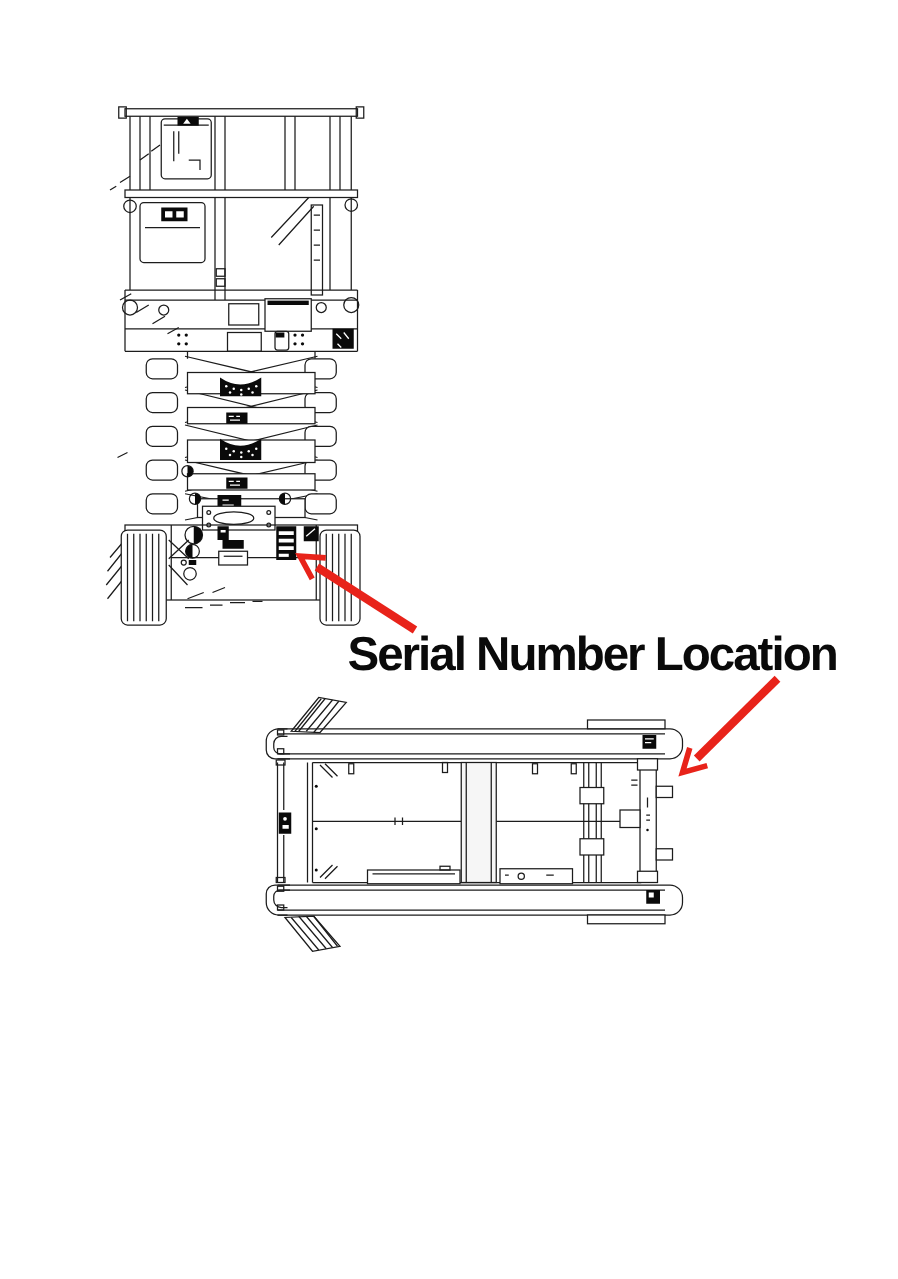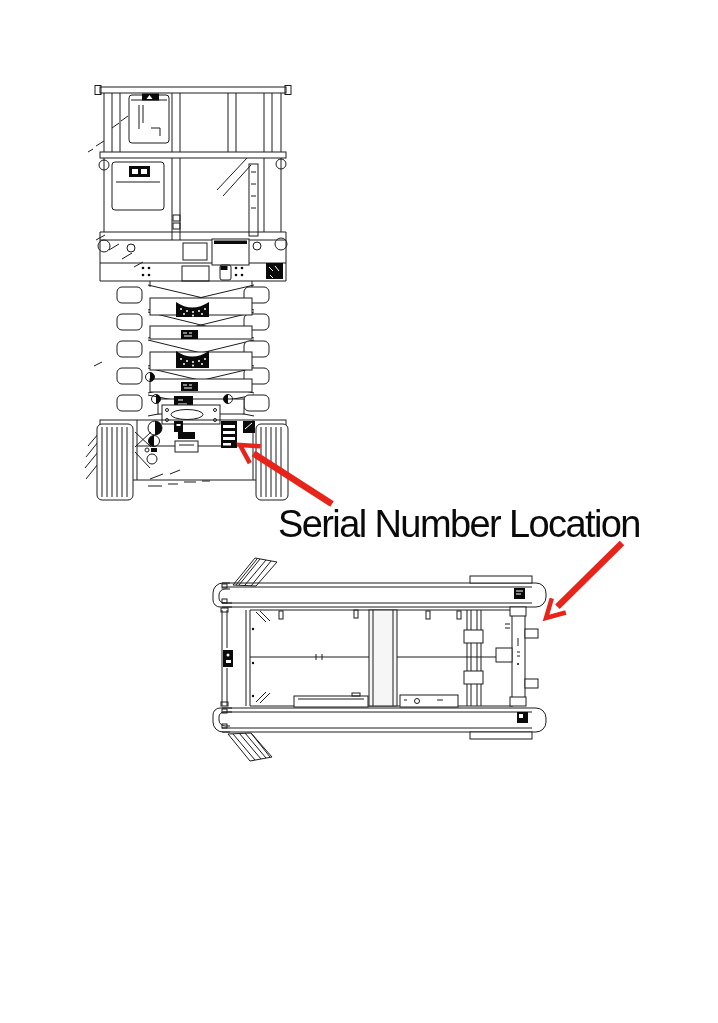--- a/index.html
+++ b/index.html
@@ -1,20 +1,20 @@
 <!DOCTYPE html>
 <html><head>
 <meta charset="utf-8">
 <style>
   html,body{margin:0;padding:0;background:#ffffff;}
   .page{position:relative;width:718px;height:1023px;background:#ffffff;overflow:hidden;
         font-family:"Liberation Sans", sans-serif;}
   .art{position:absolute;left:0;top:0;}
   .caption{position:absolute;left:278px;top:504px;white-space:nowrap;
-           font-weight:normal;font-size:38px;line-height:40px;letter-spacing:-1.6px;color:#0a0a0a;}
+           font-weight:bold;font-size:38px;line-height:40px;letter-spacing:-1.6px;color:#0a0a0a;}
 </style>
 </head>
 <body>
 
 <div class="page">
 
 <svg class="art" width="718" height="1023" viewBox="0 0 718 1023">
 
   <g stroke="#1c1c1c" fill="none" stroke-width="1">
 

